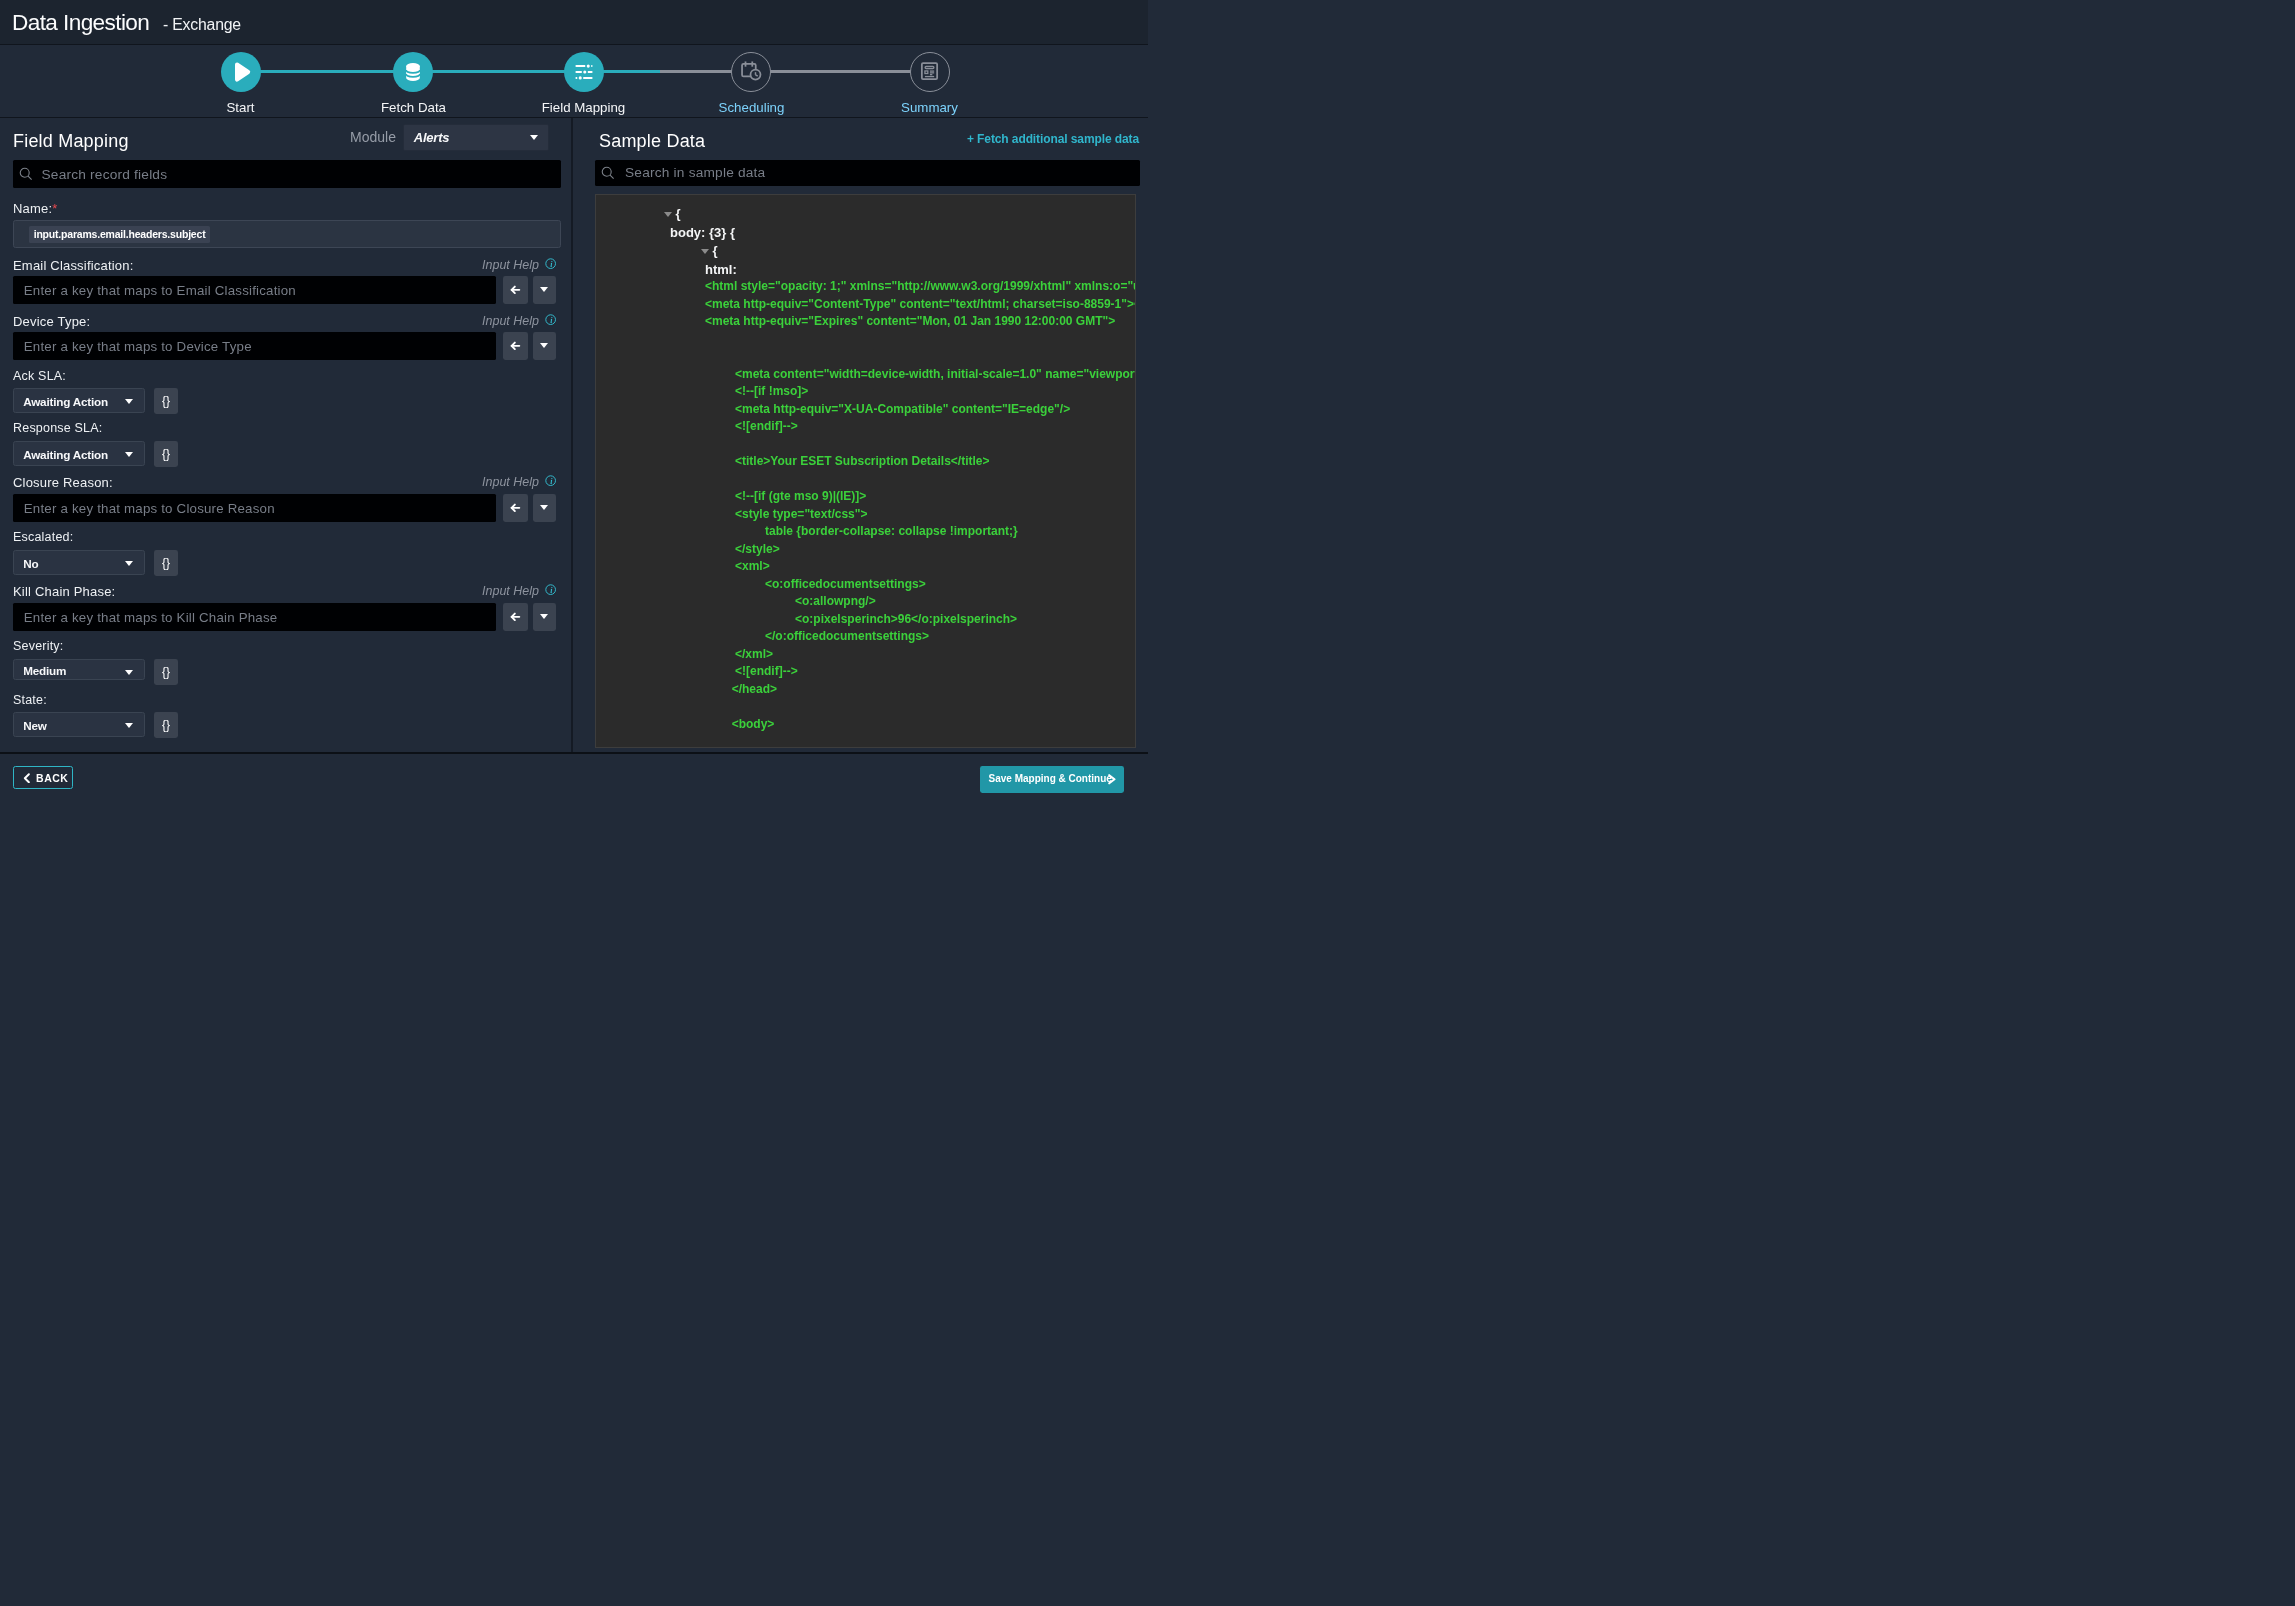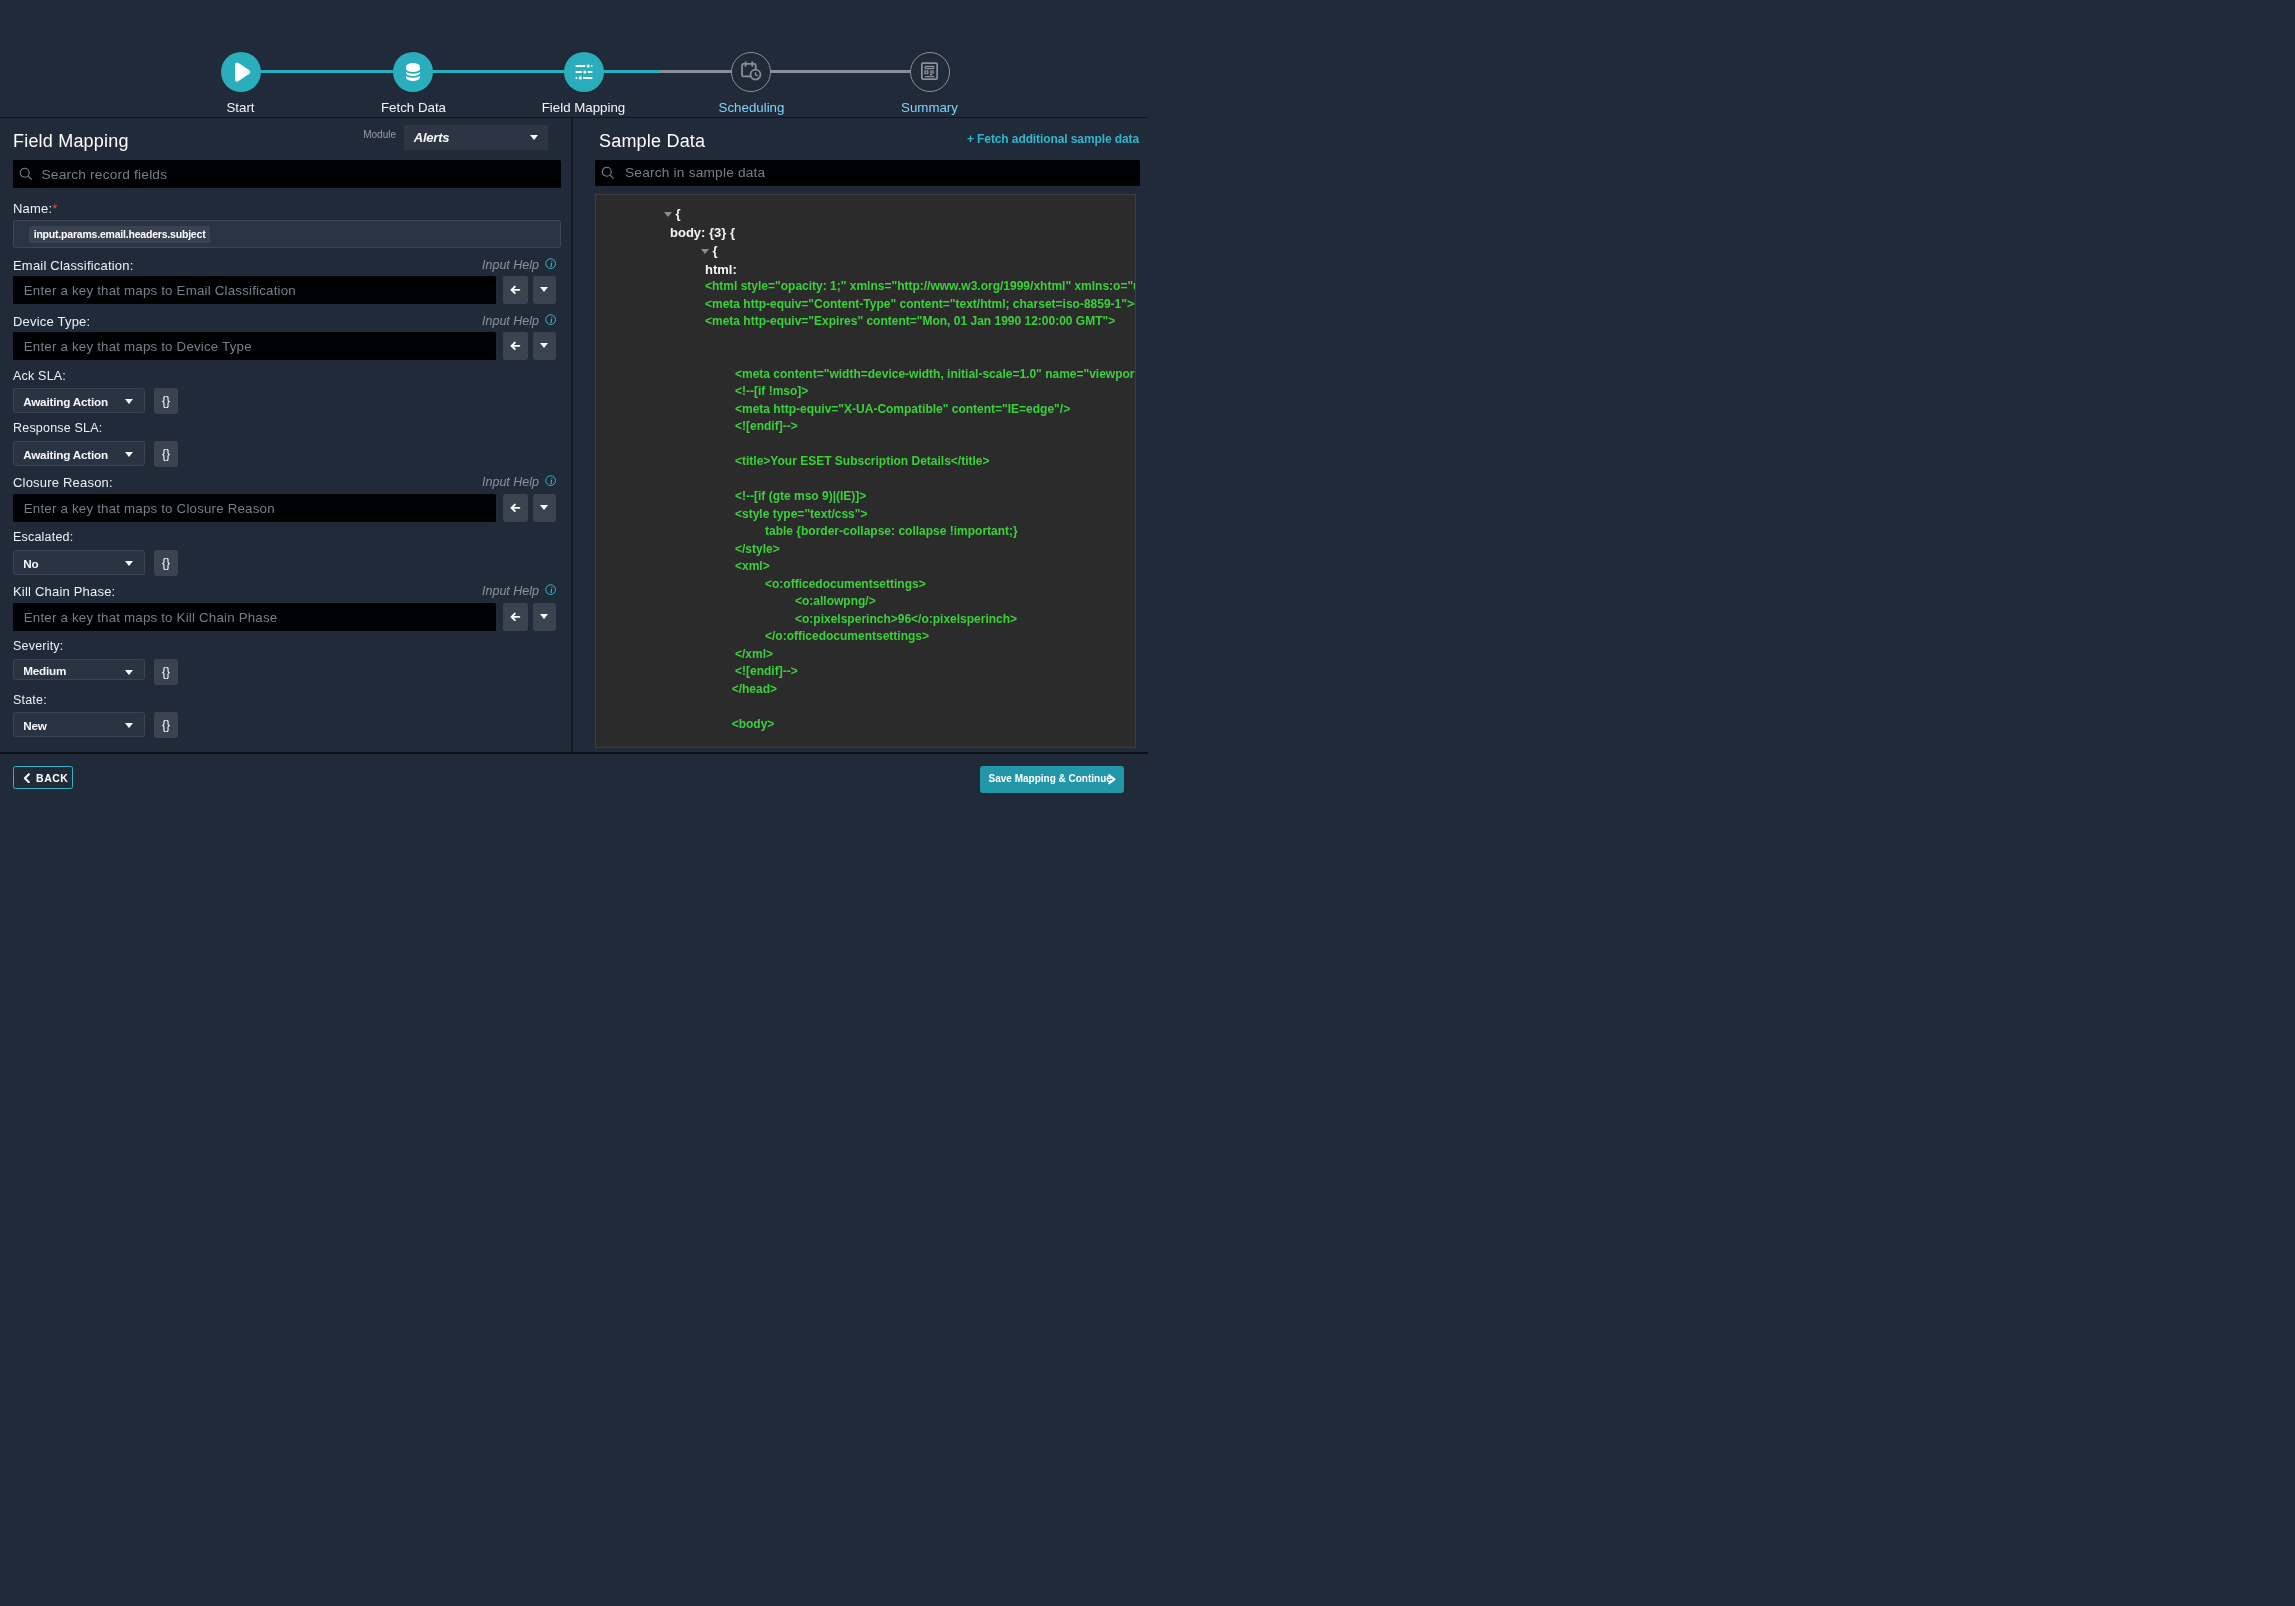--- a/index.html
+++ b/index.html
@@ -47,20 +47,23 @@
 
   
   #hdivider { position:absolute; left:0; top:752px; width:1148px; height:2.4px; background:#0c1016; }
   #footer { position:absolute; left:0; top:754px; width:1148px; height:49px; background:#212a38; }
   #backbtn { position:absolute; left:12.5px; top:12px; width:60px; height:23.4px; border:0.8px solid #2fb5c5; border-radius:2.4px; color:#ffffff; font-size:10.5px; font-weight:700; letter-spacing:0.5px; }
   #savebtn { position:absolute; left:980px; top:12px; width:144px; height:27px; background:#2197a7; border-radius:2.4px; color:#ffffff; font-size:10px; font-weight:700; white-space:nowrap; }
 </style>
 </head>
 <body>
 <div id="page">
+  <div id="header">
+    <h1>Data Ingestion <span class="sub">- Exchange</span></h1>
+  </div>
   <div id="stepper">
     <div class="sline teal" style="left:241px; width:419px;"></div>
     <div class="sline grey" style="left:660px; width:270px;"></div>
 
     <div class="scirc done" style="left:221px;">
       <svg width="40" height="40" viewBox="0 0 50 50">
           <path d="M20 15.5 L34 25 L20 34.5 Z" fill="#fff" stroke="#fff" stroke-width="5" stroke-linejoin="round"></path>
         </svg>
     </div>
     <div class="slabel on" style="left:176px;">Start</div>
@@ -109,21 +112,21 @@
         <line x1="23.5" y1="22.5" x2="28.8" y2="22.5" stroke="#8a8f99" stroke-width="1.6"></line>
         <line x1="23.5" y1="24.7" x2="28.8" y2="24.7" stroke="#8a8f99" stroke-width="1.6"></line>
         <line x1="23.5" y1="26.9" x2="26.5" y2="26.9" stroke="#8a8f99" stroke-width="1.6"></line>
         <line x1="17.3" y1="29.3" x2="28.8" y2="29.3" stroke="#8a8f99" stroke-width="1.6"></line>
       </svg>
     </div>
     <div class="slabel off" style="left:865px;">Summary</div>
   </div>
   <div id="leftpanel">
     <h2 class="panelh abs" style="left:13px; top:13px;">Field Mapping</h2>
-    <div class="abs" style="left:242px; top:11.3px; width:154px; text-align:right; color:#969ca7; font-size:10px;">Module</div>
+    <div class="abs" style="left:242px; top:11.3px; width:154px; text-align:right; color:#969ca7; font-size:14px;">Module</div>
     <div class="selectbox" style="left:403px; top:5.7px; width:146px; height:27px; background:#2d3544; border-color:#242c3a; border-radius:1.6px;">
       <span class="txt" style="font-size:13px;font-style:italic;">Alerts</span>
       <span class="caret" style="right:9.7px; top:10.5px;"></span>
     </div>
 
     <div class="blackinput" style="left:12.5px; top:42px; width:548px; height:27.5px;">
       <svg class="abs" style="left:5.7px; top:5.7px;" width="16" height="16" viewBox="0 0 20 20">
           <circle cx="8.4" cy="8.4" r="5.6" fill="none" stroke="#7b8189" stroke-width="1.4"></circle>
           <line x1="12.6" y1="12.6" x2="17" y2="17" stroke="#7b8189" stroke-width="1.4"></line>
         </svg>

